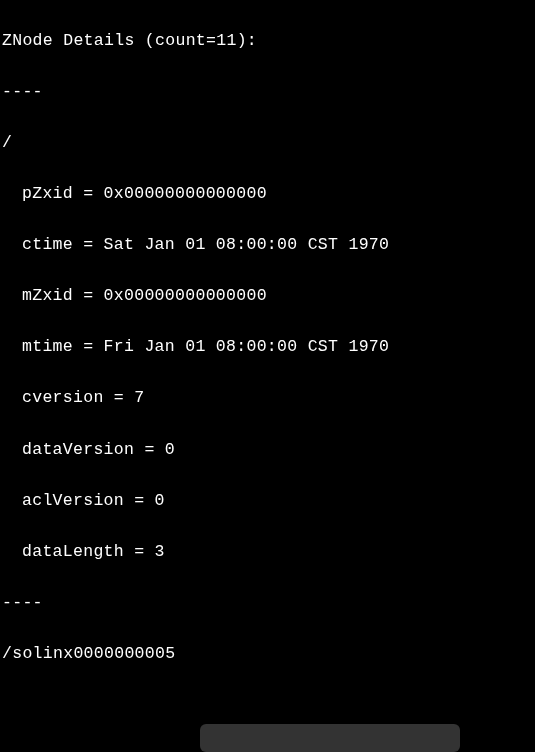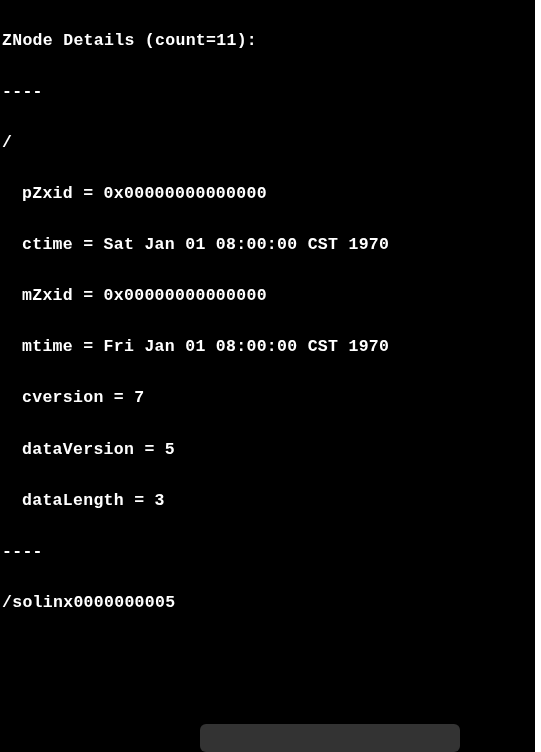--- a/index.html
+++ b/index.html
@@ -20,21 +20,20 @@
       background: #000000;
       color: #ffffff;
       width: 535px;
       height: 752px;
       padding: 2px 2px;
       white-space: pre;
       letter-spacing: 0.3px;
     }
     .line {
       display: block;
-      font-weight: bold;
     }
     .indent {
       padding-left: 20px;
     }
     .bottom-overlay {
       position: absolute;
       bottom: 0;
       left: 200px;
       width: 260px;
       height: 28px;
@@ -47,21 +46,22 @@
 
 <div class="terminal">
 <span class="line">ZNode Details (count=11):</span>
 <span class="line">----</span>
 <span class="line">/</span>
 <span class="line indent">pZxid = 0x00000000000000</span>
 <span class="line indent">ctime = Sat Jan 01 08:00:00 CST 1970</span>
 <span class="line indent">mZxid = 0x00000000000000</span>
 <span class="line indent">mtime = Fri Jan 01 08:00:00 CST 1970</span>
 <span class="line indent">cversion = 7</span>
-<span class="line indent">dataVersion = 5</span>
+<span class="line indent">dataVersion = 0</span>
+<span class="line indent">aclVersion = 0</span>
 <span class="line indent">dataLength = 3</span>
 <span class="line">----</span>
 <span class="line">/solinx0000000005</span>
 
 
 
 
 
 
 

